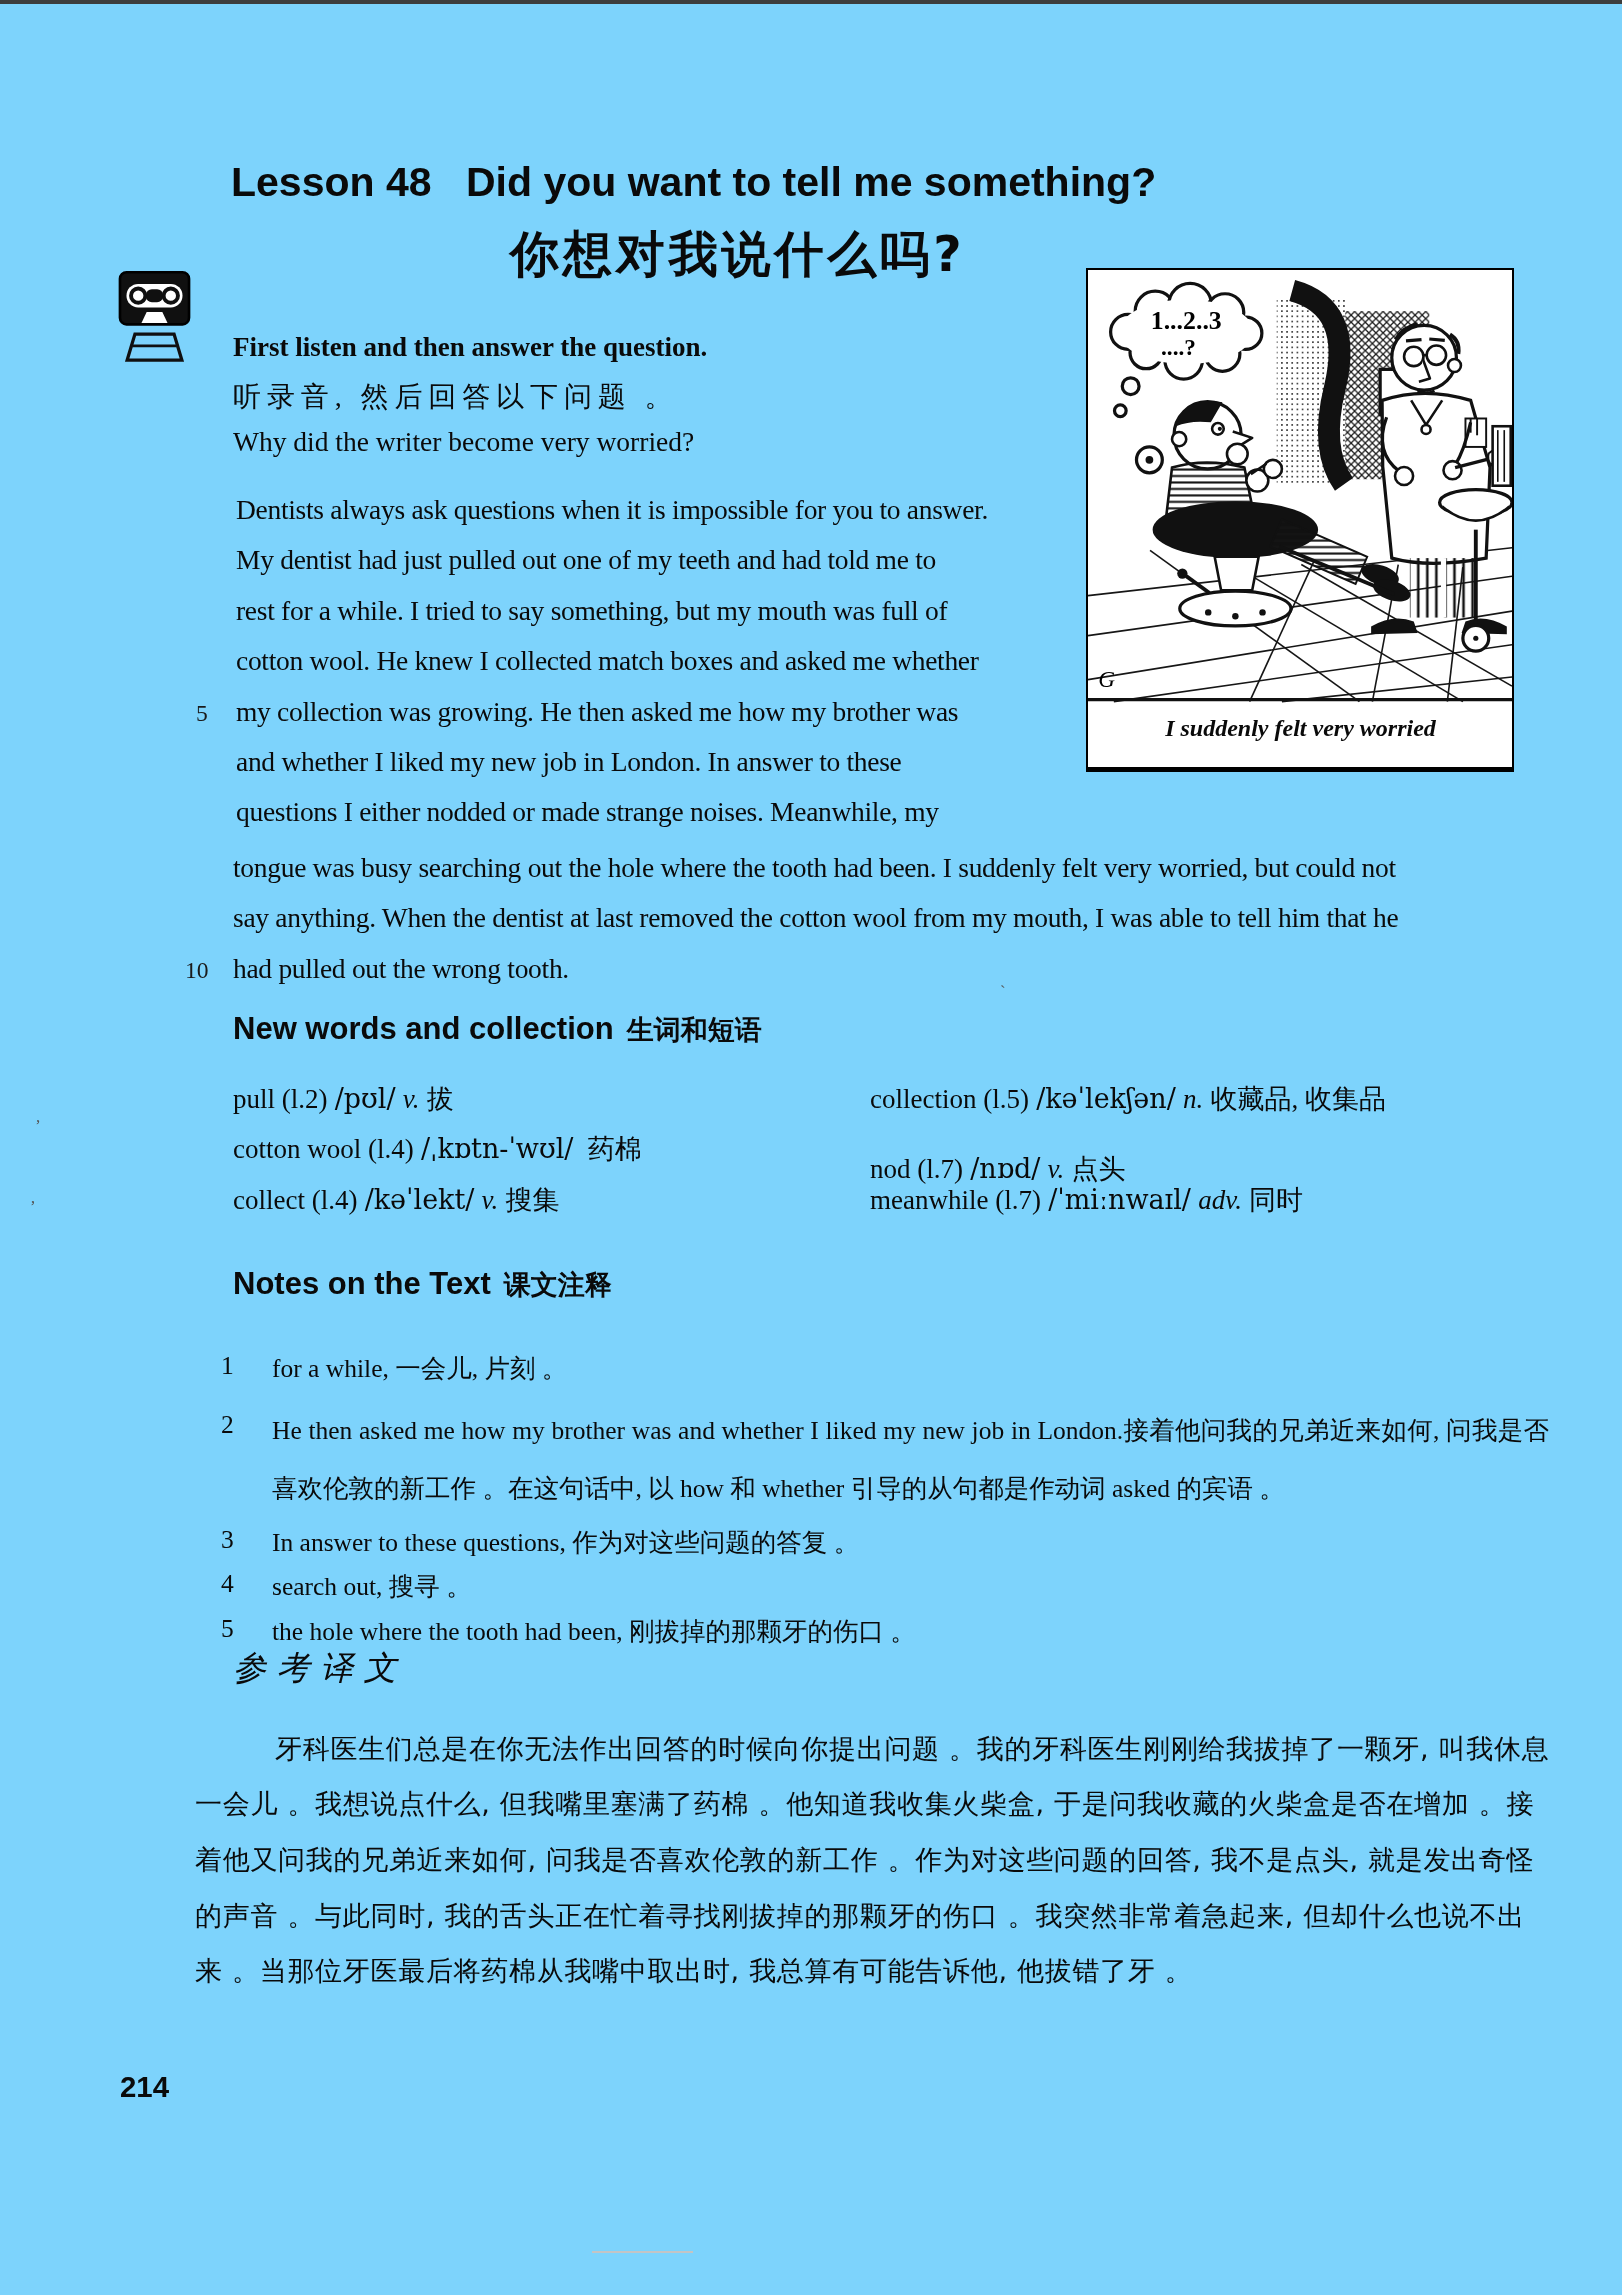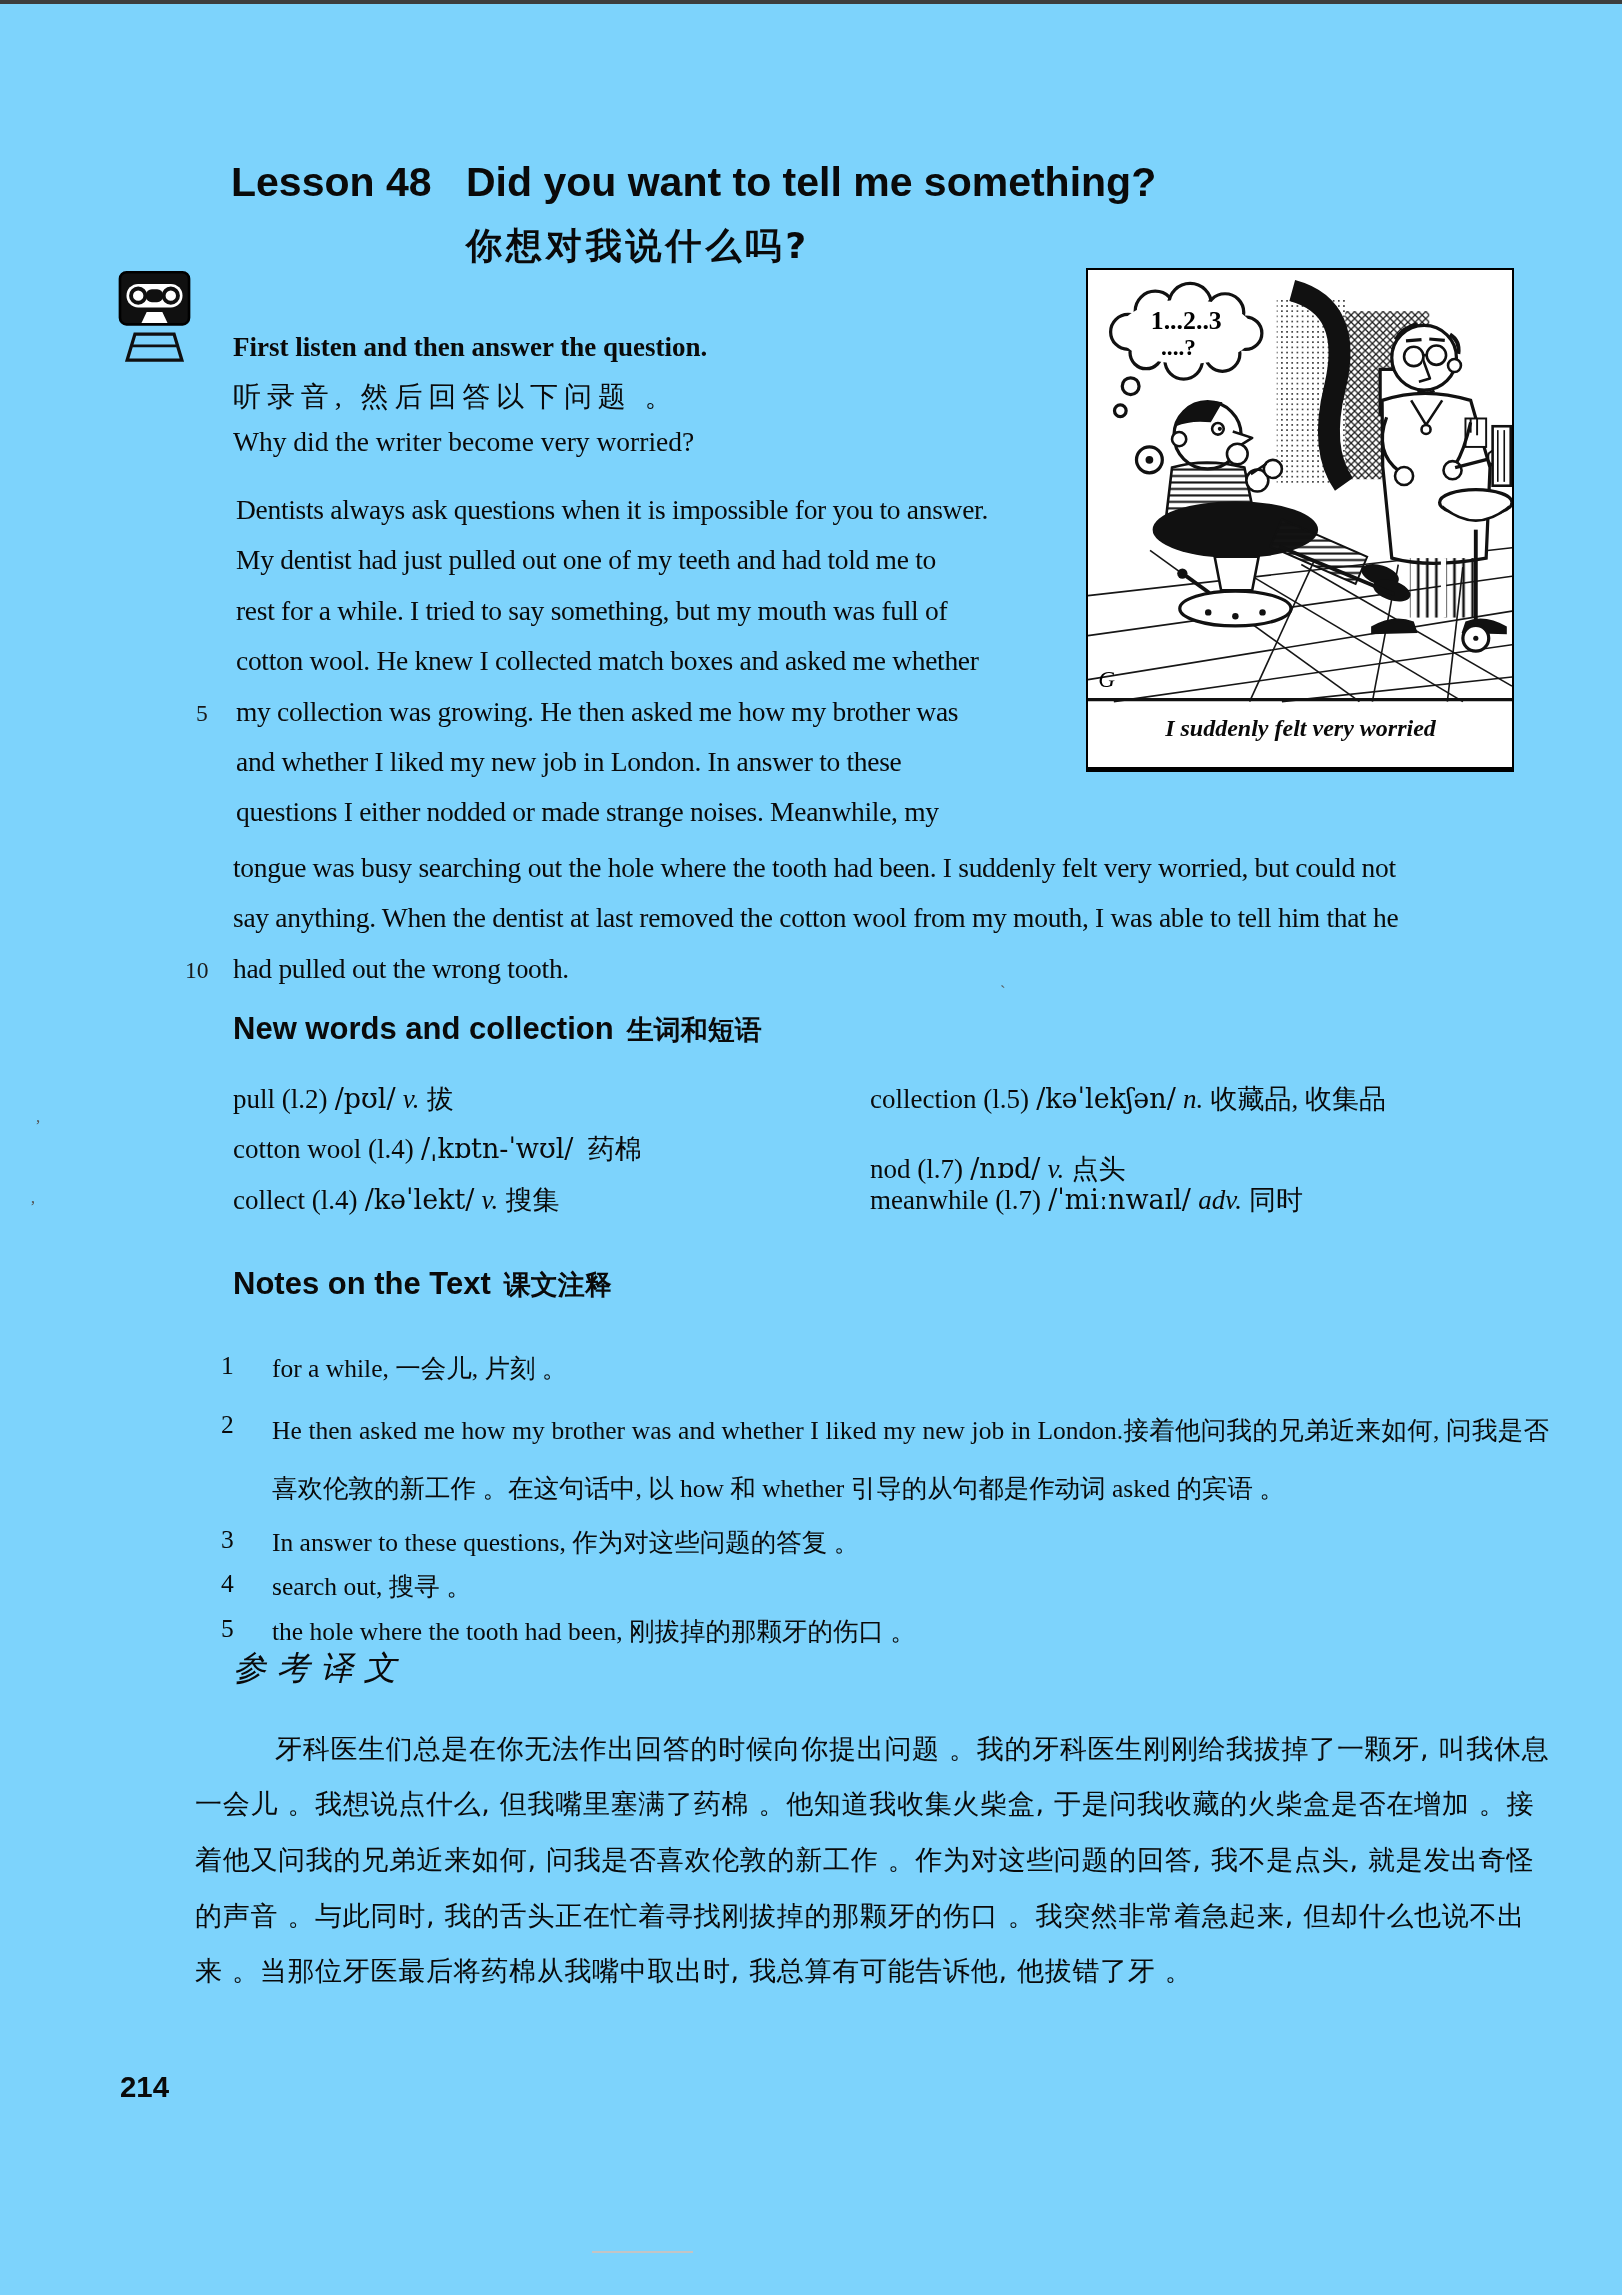--- a/index.html
+++ b/index.html
@@ -3,21 +3,21 @@
 <meta charset="utf-8">
 <style>
   html,body{margin:0;padding:0;background:#e9e9e9;}
   .page{position:relative;width:1622px;height:2295px;background:#7dd3fc;overflow:hidden;
         font-family:"Liberation Serif","DejaVu Serif",serif;color:#0a0a0a;}
   .abs{position:absolute;white-space:nowrap;}
   .topbar{position:absolute;left:0;top:0;width:1622px;height:3.9px;background:#3d3d3d;}
 
   
   .lesson-title{font-family:"Liberation Sans","DejaVu Sans",sans-serif;font-weight:bold;font-size:41px;letter-spacing:0px;}
-  .title-zh{font-family:"DejaVu Sans","Liberation Sans",sans-serif;font-weight:600;font-size:36px;letter-spacing:3.9px;}
+  .title-zh{font-family:"DejaVu Sans","Liberation Sans",sans-serif;font-weight:600;font-size:49px;letter-spacing:3.9px;margin-left:44px;}
   .sec-head-en{font-family:"Liberation Sans","DejaVu Sans",sans-serif;font-weight:bold;font-size:31px;}
   .sec-head-zh{font-family:"DejaVu Serif",serif;font-weight:600;font-size:27px;margin-left:13px;}
 
   
   .listen-en{font-weight:bold;font-size:27px;}
   .listen-zh{font-size:28px;letter-spacing:5.9px;}
   .listen-q{font-size:27.5px;}
 
   
   .pline{font-size:27.5px;letter-spacing:-0.3px;}

